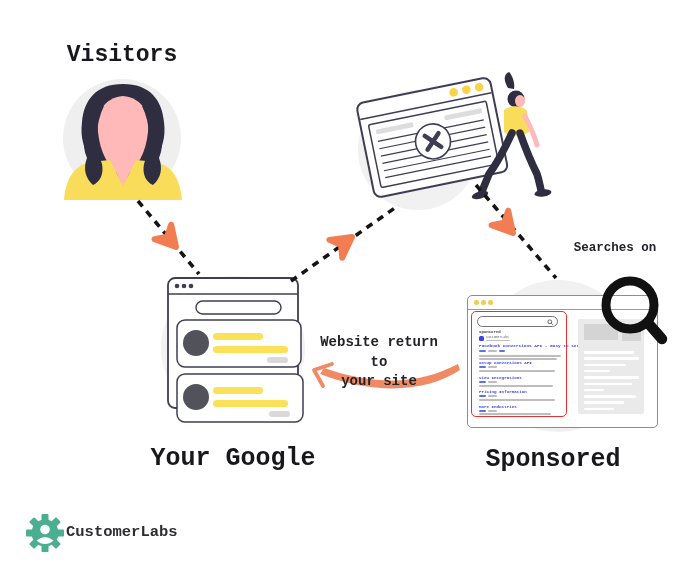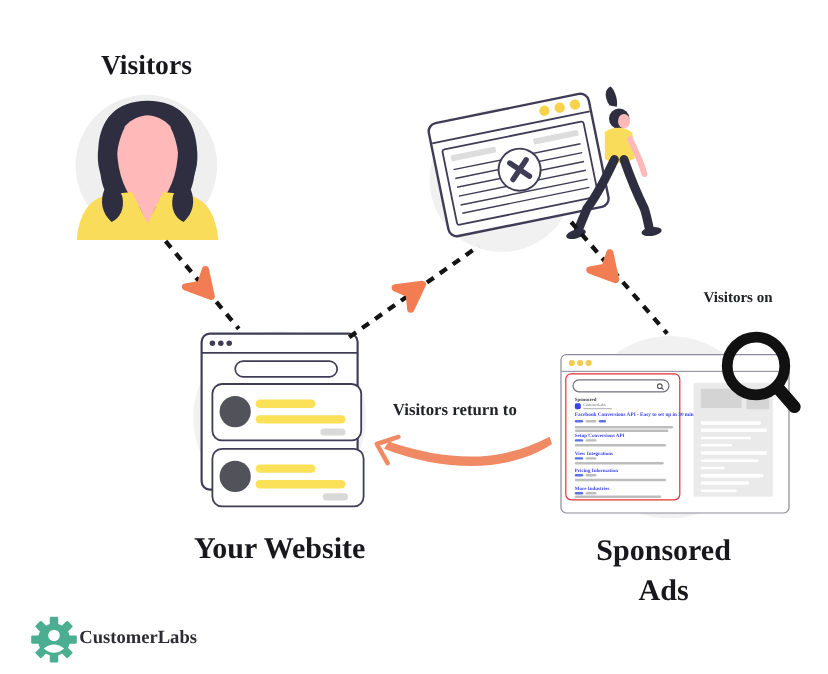--- a/index.html
+++ b/index.html
@@ -1,17 +1,17 @@
 <!DOCTYPE html>
 <html><head>
 <meta charset="utf-8">
 <style>
   html,body{margin:0;padding:0;background:#fff;}
   #canvas{position:relative;width:690px;height:562px;background:#fff;overflow:hidden;
-          font-family:Liberation Serif, serif;}
+          font-family:Liberation Mono, monospace;}
   .abs{position:absolute;}
   .h1{position:absolute;font-weight:700;color:#17171c;text-align:center;z-index:7;}
   .note{position:absolute;font-weight:700;color:#222327;text-align:center;z-index:7;}
   svg{display:block;}
   
   #serp-window{position:absolute;left:467px;top:295px;width:191px;height:133px;
                background:#fff;border:1.2px solid #8b8b9a;border-radius:5px;z-index:2;box-sizing:border-box;}
   #serp-topbar{position:absolute;left:0;top:0;right:0;height:13px;border-bottom:1px solid #9a9aa6;}
   .dot{position:absolute;width:4.6px;height:4.6px;border-radius:50%;top:4px;}
   #serp-redbox{position:absolute;left:3px;top:15px;width:96px;height:106px;
@@ -196,30 +196,30 @@
       <use href="#dart" transform="translate(352,237) rotate(-36)"></use>
       <use href="#dart" transform="translate(513,233) rotate(49)"></use>
     </g>
     <g>
       <path d="M458,364 C424,382 382,388 324,368 L320,374 C380,397 430,390 460,370 Z" fill="#F08A64"></path>
       <path d="M332,364 L314,370 L323,386" fill="none" stroke="#F08A64" stroke-width="3.8" stroke-linecap="round" stroke-linejoin="round"></path>
     </g>
   </svg>
 
   <div class="h1" style="left:55px;top:42px;width:134px;font-size:23px;">Visitors</div>
-  <div class="h1" style="left:113px;top:444px;width:240px;font-size:25px;">Your Website</div>
+  <div class="h1" style="left:113px;top:444px;width:240px;font-size:25px;">Your Google</div>
   <div class="h1" style="left:453px;top:443px;width:200px;font-size:25px;line-height:33px;">
     <div>Sponsored</div>
-    <div>Ads</div>
   </div>
   <div class="note" style="left:555px;top:238px;width:120px;font-size:12.5px;line-height:20px;">
-    <div>Visitors on</div>
+    <div>Searches on</div>
   </div>
   <div class="note" style="left:308px;top:333px;width:142px;font-size:14px;line-height:19.5px;">
-    <div>Visitors return to</div>
+    <div>Website return to</div>
+    <div>your site</div>
   </div>
 
   <svg class="abs" style="left:25px;top:513px;z-index:7;" width="40" height="40" viewBox="0 0 40 40">
     <g fill="#4BAE90">
       <circle cx="20" cy="20" r="13.5"></circle>
       <g>
         <rect x="16.5" y="1" width="7" height="7" rx="1"></rect>
         <rect x="16.5" y="32" width="7" height="7" rx="1"></rect>
         <rect x="1" y="16.5" width="7" height="7" rx="1"></rect>
         <rect x="32" y="16.5" width="7" height="7" rx="1"></rect>

